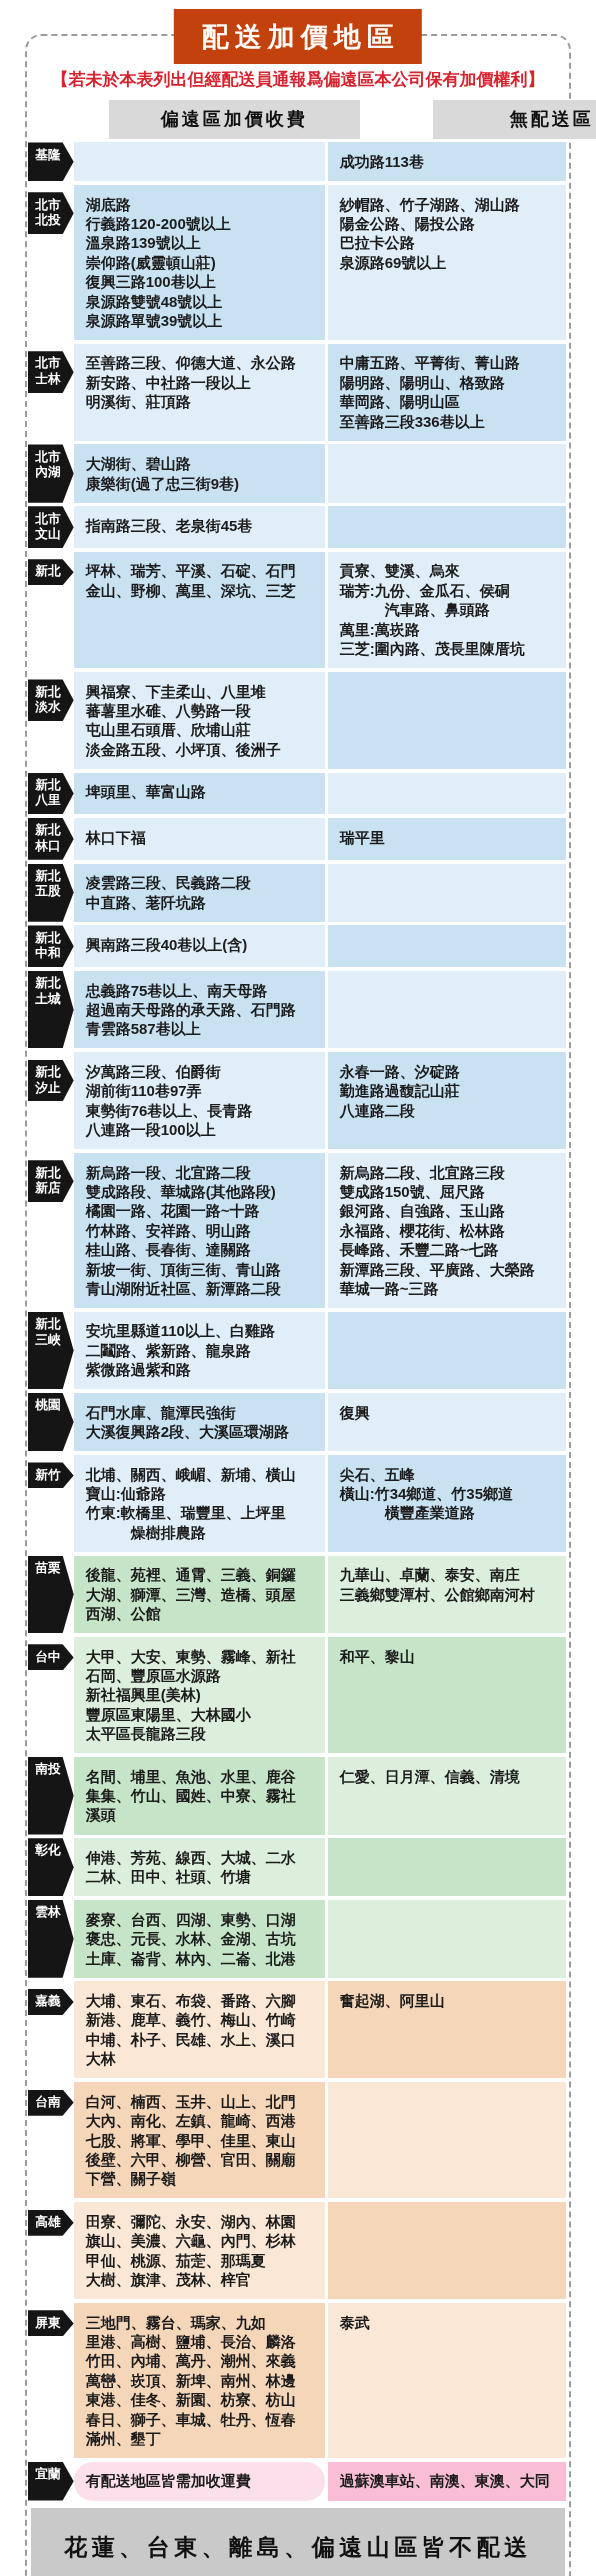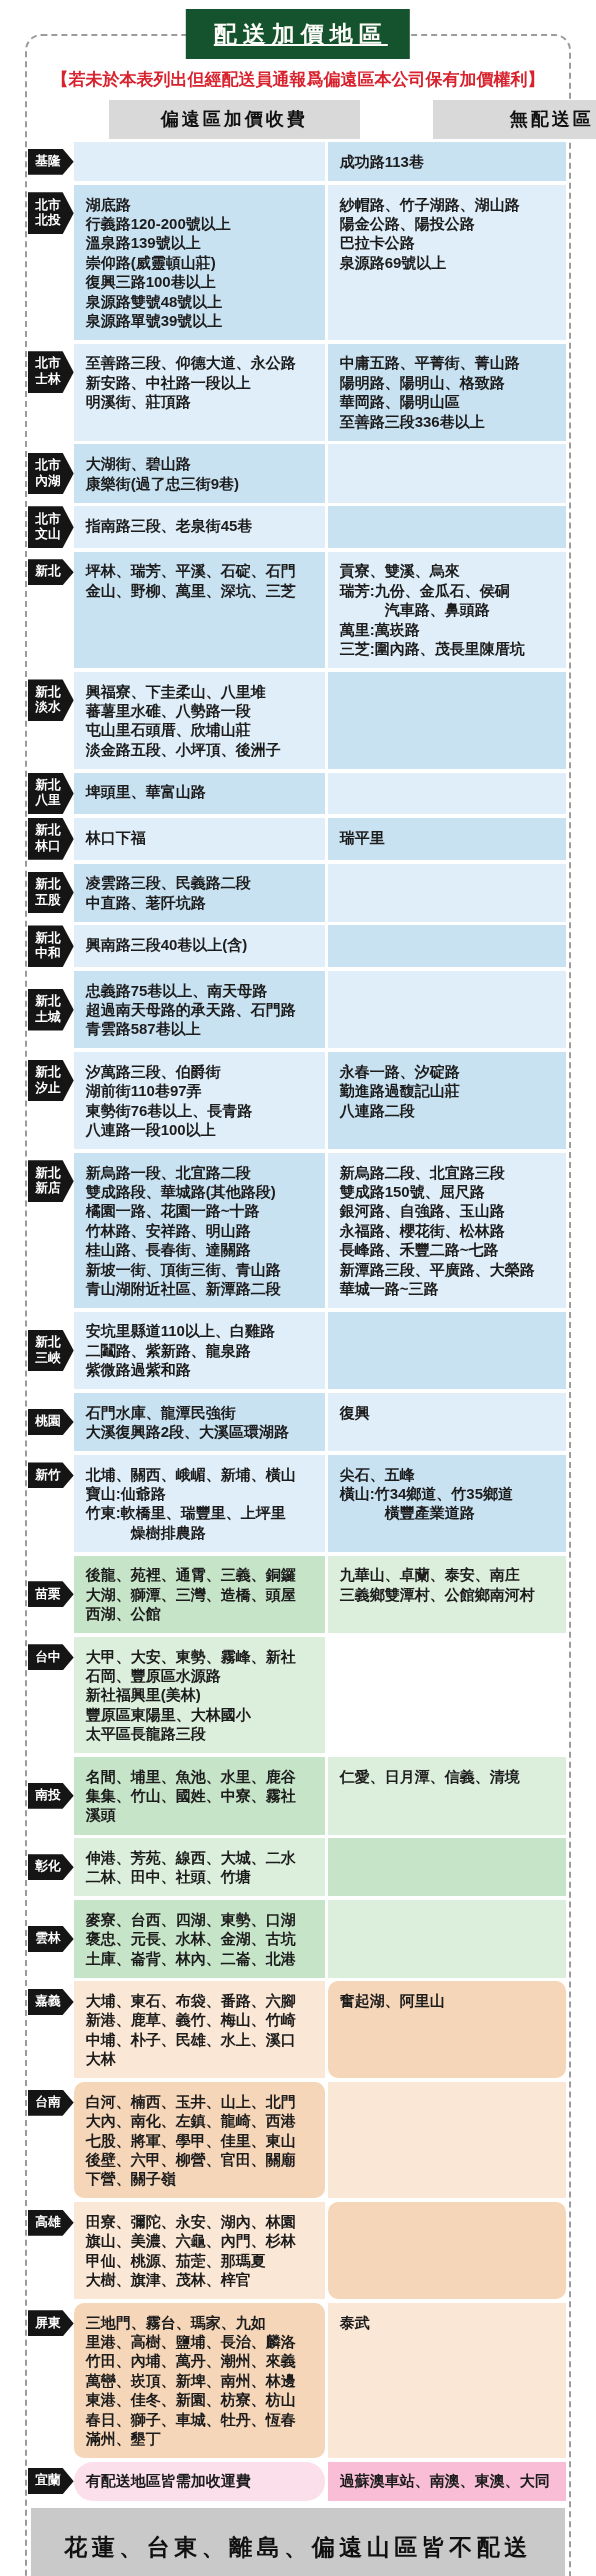--- a/index.html
+++ b/index.html
@@ -1,55 +1,55 @@
 <!DOCTYPE html>
 <html style="font-size:12px"><head>
 <meta charset="utf-8">
 <style>
   html,body{margin:0;padding:0;background:#ffffff;}
   body{width:596px;font-family:"Liberation Sans","DejaVu Sans",sans-serif;-webkit-font-smoothing:antialiased;}
   .page{position:relative;width:596px;padding-top:34px;box-sizing:border-box;}
   .title-box{
     position:absolute;top:9px;left:50%;transform:translateX(-50%);
-    background:#14532d;color:#fdfcf8;font-weight:700;font-size:23px;
-    letter-spacing:6px;padding:9.7px 22.4px 9.7px 28px;white-space:nowrap;z-index:2;text-decoration:underline;
+    background:#c2410c;color:#fdfcf8;font-weight:700;font-size:27px;
+    letter-spacing:6px;padding:9.7px 22.4px 9.7px 28px;white-space:nowrap;z-index:2;
   }
   .frame{
     margin:0 25px 22.4px;border:2.2px dashed #9b9b9b;border-radius:16.4px;
     padding:33px 0 2.2px;position:relative;z-index:1;background:#fff;
   }
   .note{
     color:#d8232f;font-weight:700;font-size:17px;line-height:21px;
     text-align:center;margin:0 1.5px 9.7px;white-space:nowrap;
   }
   .grid{display:grid;grid-template-columns:46px 251px 3px 238px;margin-left:0.7px;}
   .header-grid{margin-bottom:3.7px;gap:35px;}
   .hcell{
     background:#d9d9d9;color:#111;font-weight:700;font-size:18px;
     text-align:center;padding:7.5px 0;letter-spacing:3px;
   }
   .row{margin-bottom:3.7px;align-items:stretch;}
-  .badge-col{display:flex;align-items:center;justify-content:flex-start;}
+  .badge-col{display:flex;justify-content:flex-start;}
   .row.tall .badge-col{align-items:flex-start;padding-top:7.5px;}
   .badge{
     background:#151515;color:#fff;font-weight:700;font-size:12.7px;line-height:15.7px;
     text-align:center;padding:5.2px 12px 5.2px 6.7px;min-width:46px;box-sizing:border-box;
     clip-path:polygon(0 0,76% 0,100% 50%,76% 100%,0 100%);
   }
   .cell{
     padding:9.7px 6px 9.7px 12px;font-size:15px;font-weight:700;
     line-height:19.4px;color:#1c1c1c;
   }
   .line{white-space:pre;}
   .fam-blue.sh-light{background:#dfeef8;}
   .fam-blue.sh-dark{background:#c9e2f2;}
   .fam-green.sh-light{background:#dcefdc;}
   .fam-green.sh-dark{background:#c6e4c8;}
   .fam-orange.sh-light{background:#fbe7d5;}
-  .fam-orange.sh-dark{background:#f6d6b9;border-radius:10px;}
+  .fam-orange.sh-dark{background:#f6d6b9;}
   .fam-pink.sh-light{background:#fbdfeb;border-radius:19px;}
   .fam-pink.sh-dark{background:#f9bed6;}
   .footer{
     background:#c9c9c9;color:#111;font-weight:700;font-size:23px;letter-spacing:4.5px;
     height:78px;display:flex;align-items:center;justify-content:center;
     margin:7.5px 3.7px 3.7px;white-space:nowrap;
   }
 </style>
 </head>
 <body>
@@ -340,20 +340,23 @@
       <div class="badge">台中</div>
     </div>
     <div class="cell left fam-green sh-light">
             <div class="line">大甲、大安、東勢、霧峰、新社</div>
             <div class="line">石岡、豐原區水源路</div>
             <div class="line">新社福興里(美林)</div>
             <div class="line">豐原區東陽里、大林國小</div>
             <div class="line">太平區長龍路三段</div>
           </div>
     <div class="gap"></div>
+    <div class="cell right fam-green sh-dark">
+            <div class="line">和平、黎山</div>
+          </div>
   </div>
 
   <div class="grid row">
     <div class="badge-col">
       <div class="badge">南投</div>
     </div>
     <div class="cell left fam-green sh-dark">
             <div class="line">名間、埔里、魚池、水里、鹿谷</div>
             <div class="line">集集、竹山、國姓、中寮、霧社</div>
             <div class="line">溪頭</div>

